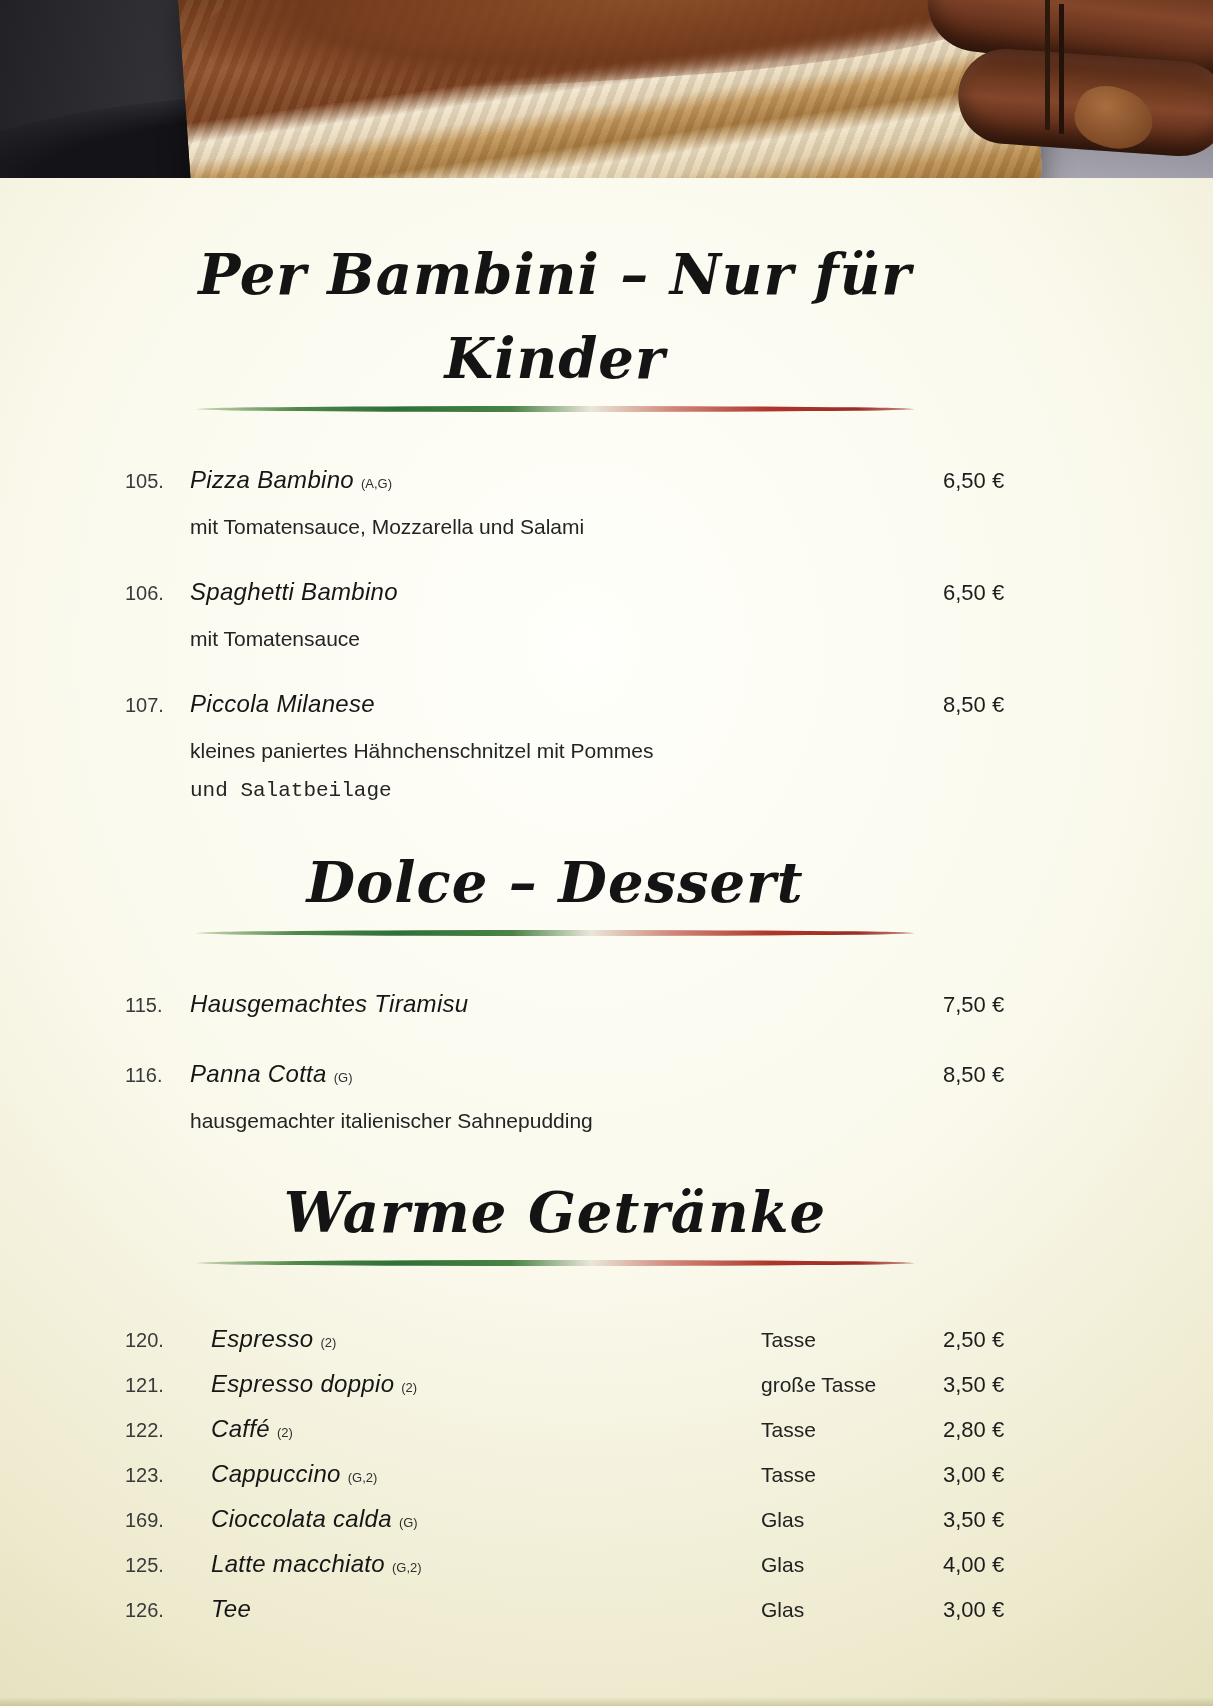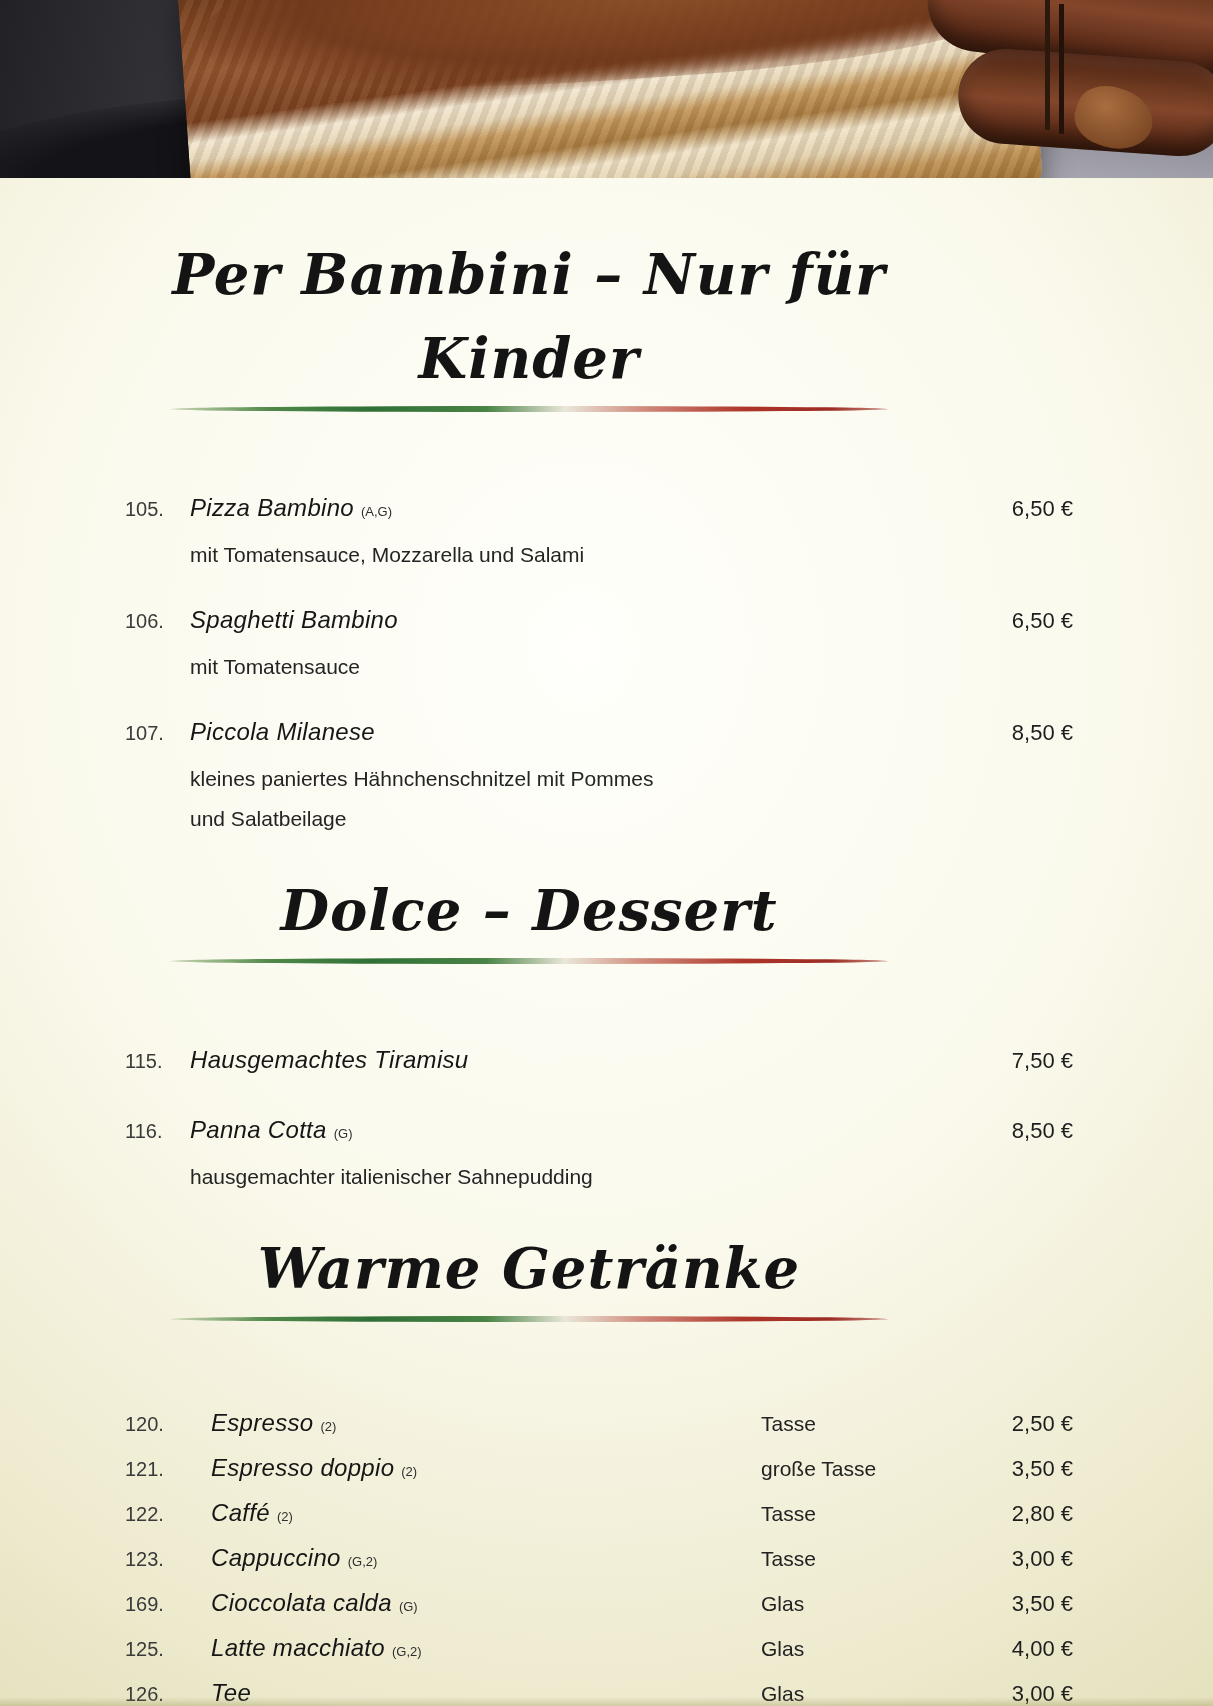--- a/index.html
+++ b/index.html
@@ -70,64 +70,64 @@
   .nut {
     position:absolute; left:1075px; top:88px; width:78px; height:60px;
     transform:rotate(18deg);
     border-radius: 48% 52% 55% 45%;
     background: radial-gradient(ellipse at 35% 35%, #a96e3f, #7e4a26 70%, #5f3418 100%);
   }
 
   
   .content { padding: 0 140px 0 125px; }
 
-  .head-wrap { margin-left:45px; width:718px; }
+  .head-wrap { margin-left:71px; width:718px; }
 
   .title {
     margin:0; text-align:center;
     font-family: "DejaVu Serif", serif;
     font-style: italic; font-weight: 700;
     font-size: 56px; line-height: 84px;
     letter-spacing: 1px; color:#141414;
   }
   .rule {
     margin-top:6px; height:6px; width:718px;
     clip-path: ellipse(50% 50% at 50% 50%);
     background: linear-gradient(90deg,
       #cdd8b4 0%, #4f8749 14%, #2f7036 28%, #4a8346 44%,
       #e9e7d9 55%, #d08a7c 66%, #ae352a 80%, #9c2d24 92%, #c98f84 100%);
   }
 
-  .items { margin-top:80px; }
+  .items { margin-top:52px; }
 
   .frow { display:flex; align-items: baseline; }
   .num {
     width:65px; flex:0 0 65px;
     font-size:20px; color:#3a3a3a;
   }
   .name-wrap { flex:1 1 auto; min-width:0; }
   .iname {
     font-family: Liberation Sans, sans-serif;
     font-style: italic;
     font-size:24px; color:#161616; letter-spacing:.3px;
   }
   .allerg { font-size:13px; color:#2e2e2e; margin-left:7px; }
   .price {
-    flex:0 0 130px; width:130px; text-align:right;
+    flex:0 0 130px; width:130px; 
     font-size:22px; color:#1d1d1d;
   }
   .serv { flex:0 0 161px; width:161px; font-size:21px; color:#222; }
 
   .food-item { margin-bottom:34px; }
   .food-item .frow { line-height:32px; }
   .desc {
     margin-left:65px; margin-top:12px; line-height:30px;
     font-size:21px; color:#242424;
   }
-  .desc + .desc { margin-top:10px; }
+  .desc + .desc { margin-top:10px;font-family:Liberation Mono, monospace; }
 
   .drink-item { line-height:41px;gap:21px; }
 
   .sec-0 .title { margin-top:54px; }
   .sec-1 .title { margin-top:26px; }
   .sec-2 .title { margin-top:24px; }
 </style>
 </head>
 <body>
 

